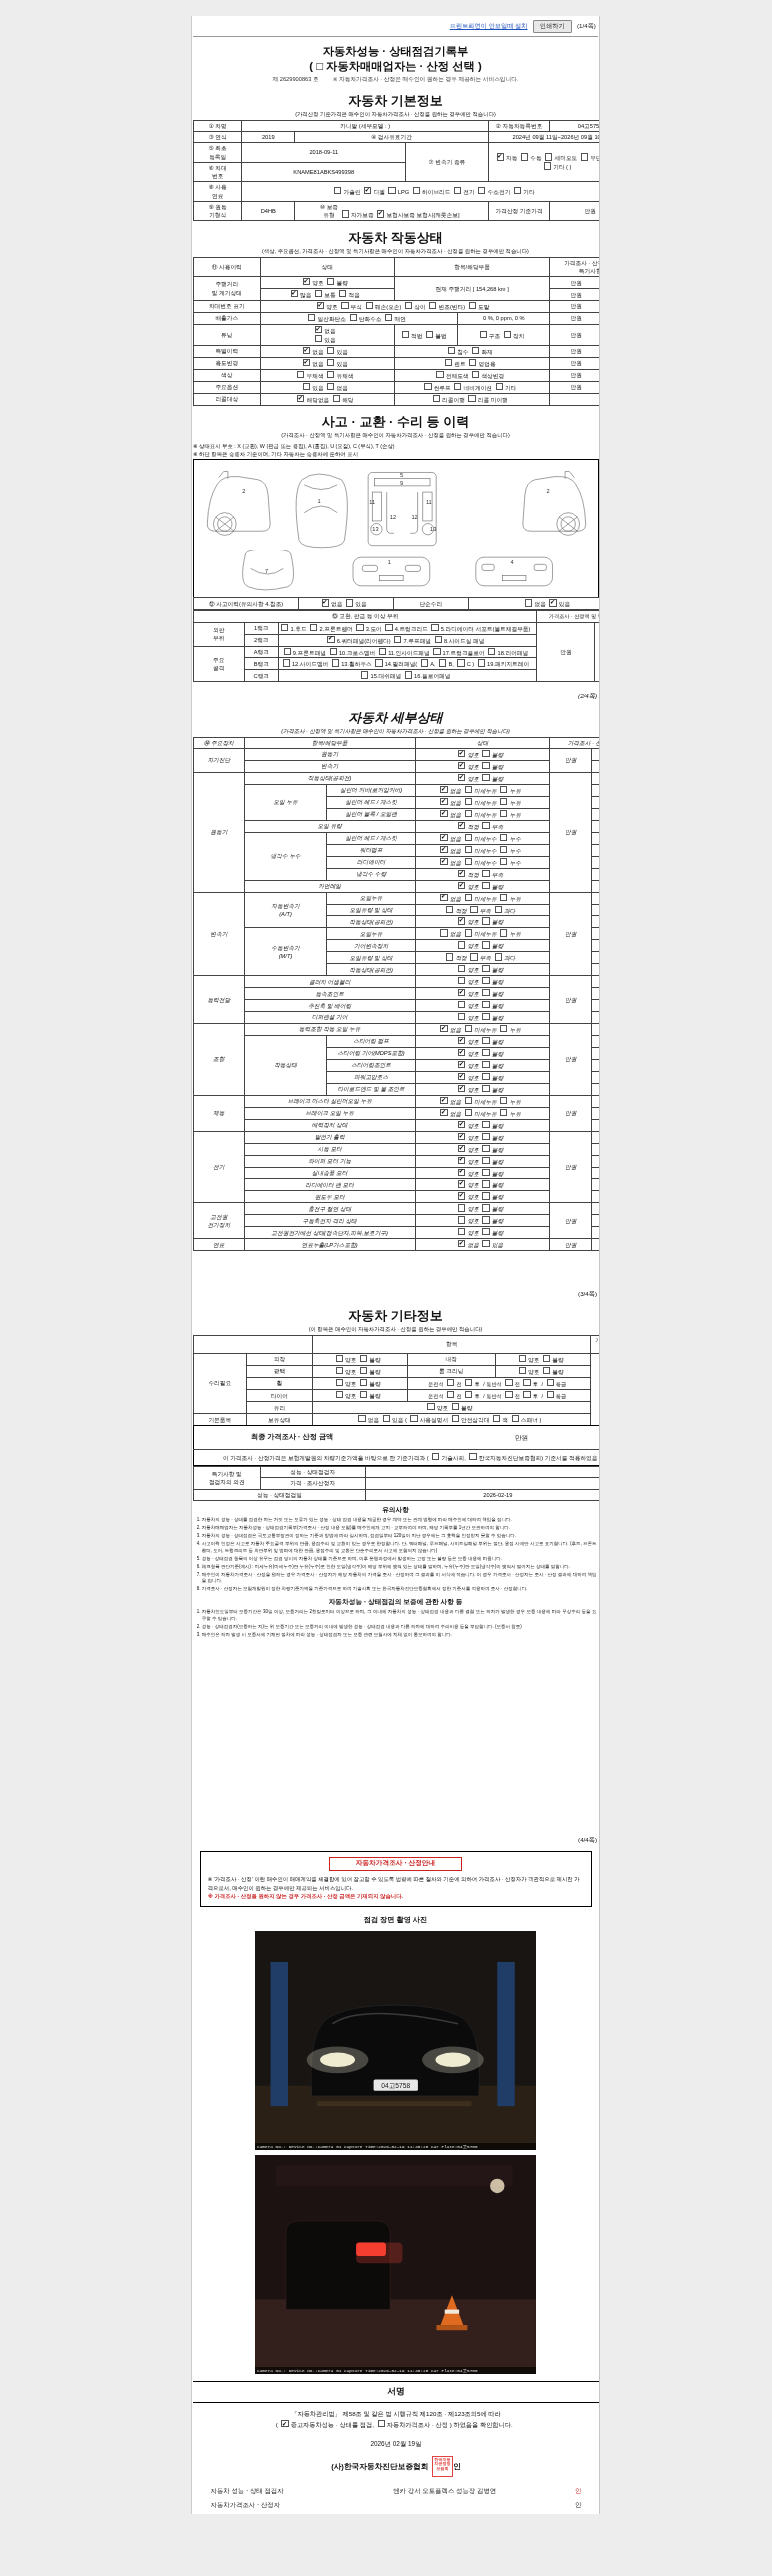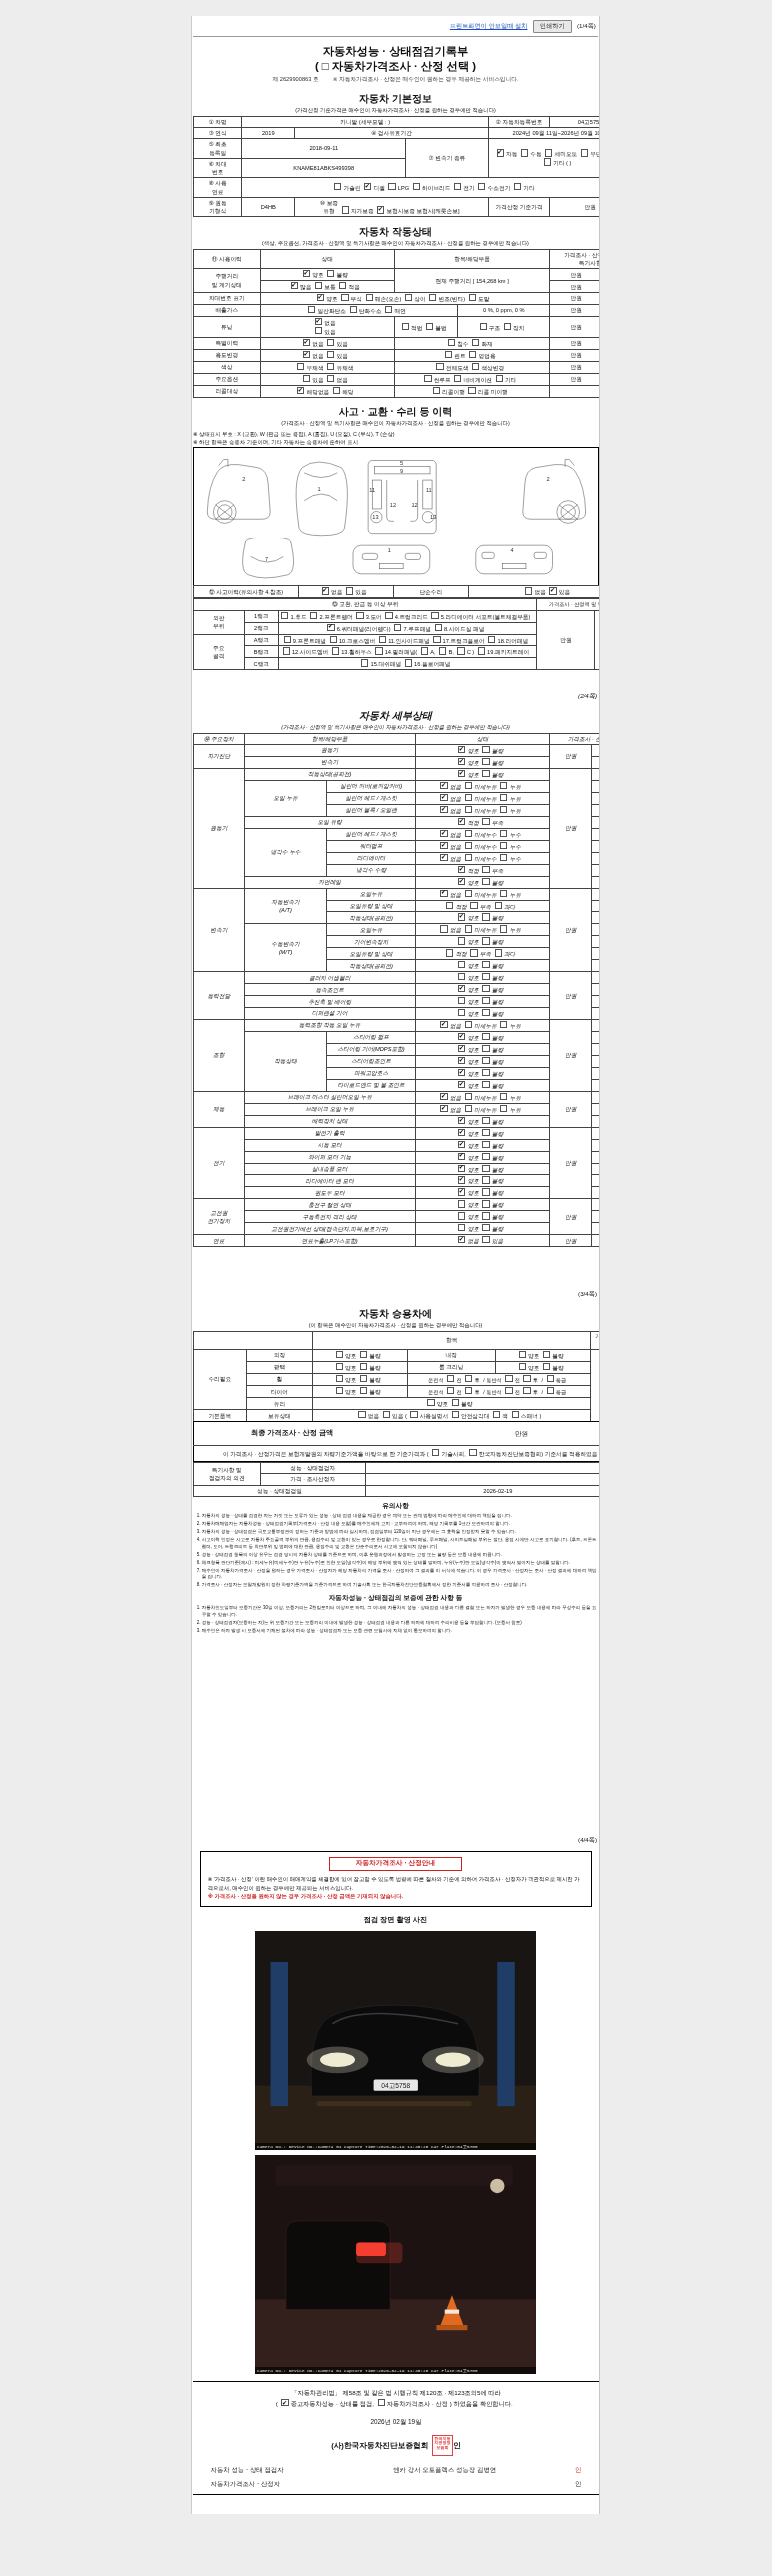--- a/index.html
+++ b/index.html
@@ -7,21 +7,21 @@
   .page{position:absolute;left:191px;top:15.5px;width:409px;height:2498px;background:#fff;border-left:0.5px solid #ccc;border-right:0.5px solid #c6c6c6;box-sizing:border-box;padding:0 1px;overflow:hidden;}
   .seg1{min-height:674px;} .seg2{min-height:598px;font-style:italic;} .seg3{min-height:546px;}
   .topctrl{display:flex;justify-content:flex-end;align-items:center;gap:5.2px;padding:4.1px 2.1px 3.1px 0;border-bottom:0.5px solid #999;}
   .prlink{color:#1b4fbb;text-decoration:underline;font-size:6.2px;cursor:pointer;}
   .prbtn{font-size:6.2px;background:#e8e8e8;border:0.5px solid #888;border-radius:1px;padding:1px 6.2px;cursor:pointer;color:#222;}
   .pgmark{font-size:6.2px;color:#222;}
   .pgmark-line{text-align:right;font-size:6.2px;padding:2.1px 1px 1px 0;}
   .doc-title{text-align:center;font-size:11.3px;font-weight:bold;margin-top:7.2px;line-height:1.35;}
   .doc-sub{text-align:center;font-size:5.7px;color:#333;margin-top:2.1px;}
   .doc-sub .no{margin-right:12.4px;}
-  .sec-title{text-align:center;font-size:10px;font-weight:bold;margin:7.2px 0 1px;}
+  .sec-title{text-align:center;font-size:13px;font-weight:bold;margin:7.2px 0 1px;}
   .sec-sub{text-align:center;font-size:5.4px;margin:1px 0 2.1px;}
   table.ft{border-collapse:collapse;width:438px;margin:0 auto;font-size:5.7px;table-layout:fixed;}
   table.ft td{border:0.5px solid #444;padding:1px 2.1px;text-align:center;vertical-align:middle;word-break:keep-all;line-height:1.45;}
   table.ft{border:1px solid #000;}
   td.l{text-align:left;} td.s{font-size:5.2px;}
   .opt{white-space:nowrap;margin-right:3.6px;display:inline-block;}
   .cb{display:inline-block;width:5.2px;height:5.2px;border:0.8px solid #555;vertical-align:-0.5px;position:relative;margin-right:2.1px;background:#fff;}
   .cb.ck::after{content:"✔";position:absolute;left:-0.5px;top:-2.1px;font-size:6.2px;font-weight:bold;color:#111;}
   .notes{width:406px;margin:3.1px auto 0;font-size:5.4px;line-height:1.5;}
   .diagram-box{width:406px;margin:1px auto 0;border:1px solid #000;border-bottom:none;box-sizing:border-box;padding:3.1px 4.1px;background:#fff;}
@@ -57,21 +57,21 @@
 
   <div class="seg1">
     <div class="topctrl">
       <a class="prlink">프린트화면이 안보일때 설치</a>
       <button class="prbtn">인쇄하기</button>
       <span class="pgmark">(1/4쪽)</span>
     </div>
 
     <div class="doc-title">
       <div>자동차성능 · 상태점검기록부</div>
-      <div>( □ 자동차가격조사 · 산정 선택 )</div>
+      <div>( □ 자동차매매업자는 · 산정 선택 )</div>
     </div>
     <div class="doc-sub">
       <span class="no">제 2629900863 호</span>
       <span>※ 자동차가격조사 · 산정은 매수인이 원하는 경우 제공하는 서비스입니다.</span>
     </div>
 
     <div class="sec-title">자동차 기본정보</div>
     <div class="sec-sub">(가격산정 기준가격은 매수인이 자동차가격조사 · 산정을 원하는 경우에만 적습니다)</div>
     <div id="tbl-basic">
         <table class="ft">
@@ -597,21 +597,21 @@
               <td rowspan="1" class="">만원</td>
               <td class=""></td>
             </tr>
           </tbody>
         </table>
       </div>
   </div>
 
   <div class="seg3">
     <div class="pgmark-line">(3/4쪽)</div>
-    <div class="sec-title">자동차 승용차에</div>
+    <div class="sec-title">자동차 기타정보</div>
     <div class="sec-sub">(이 항목은 매수인이 자동차가격조사 · 산정을 원하는 경우에만 적습니다)</div>
     <div id="tbl-other">
         <table class="ft">
           <colgroup>
             <col style="width:49px">
             <col style="width:62px">
             <col style="width:88px">
             <col style="width:82px">
             <col style="width:89px">
             <col style="width:37px">
@@ -761,20 +761,21 @@
         <rect x="196" y="170" width="90" height="40" rx="8" fill="#ff4a3a" opacity="0.25"></rect>
         <path d="M360 330 l22 -58 l22 58 z" fill="#e06a1f"></path>
         <rect x="352" y="330" width="60" height="10" fill="#b35518"></rect>
         <rect x="368" y="300" width="28" height="8" fill="#f2e9dc"></rect>
         <circle cx="470" cy="60" r="14" fill="#f7e9c9" opacity="0.8"></circle>
       </svg>
       <div class="cap">Camera No.: Device No.:Camera 01 Capture Time:2026-02-19 11:40:28    Car Plate:04고5758</div>
     </div>
 
     <div class="sig-box">
+      <div class="sig-title">서명</div>
       <div class="sig-law">
         <div>「자동차관리법」 제58조 및 같은 법 시행규칙 제120조 · 제123조의5에 따라</div>
         <div id="sig-law2"><span class="opt">( </span><span class="opt"><span class="cb ck"></span><span>중고자동차성능 · 상태를 점검,</span></span><span class="opt"><span class="cb"></span><span>자동차가격조사 · 산정 ) 하였음을 확인합니다.</span></span></div>
       </div>
       <div class="sig-date">2026년 02월 19일</div>
       <div class="sig-org">
         <span>(사)한국자동차진단보증협회</span><span class="stamp">한국자동차공정정보협회</span><span>인</span>
       </div>
       <div class="sig-rows" id="sig-rows">
           <div class="sig-row">

